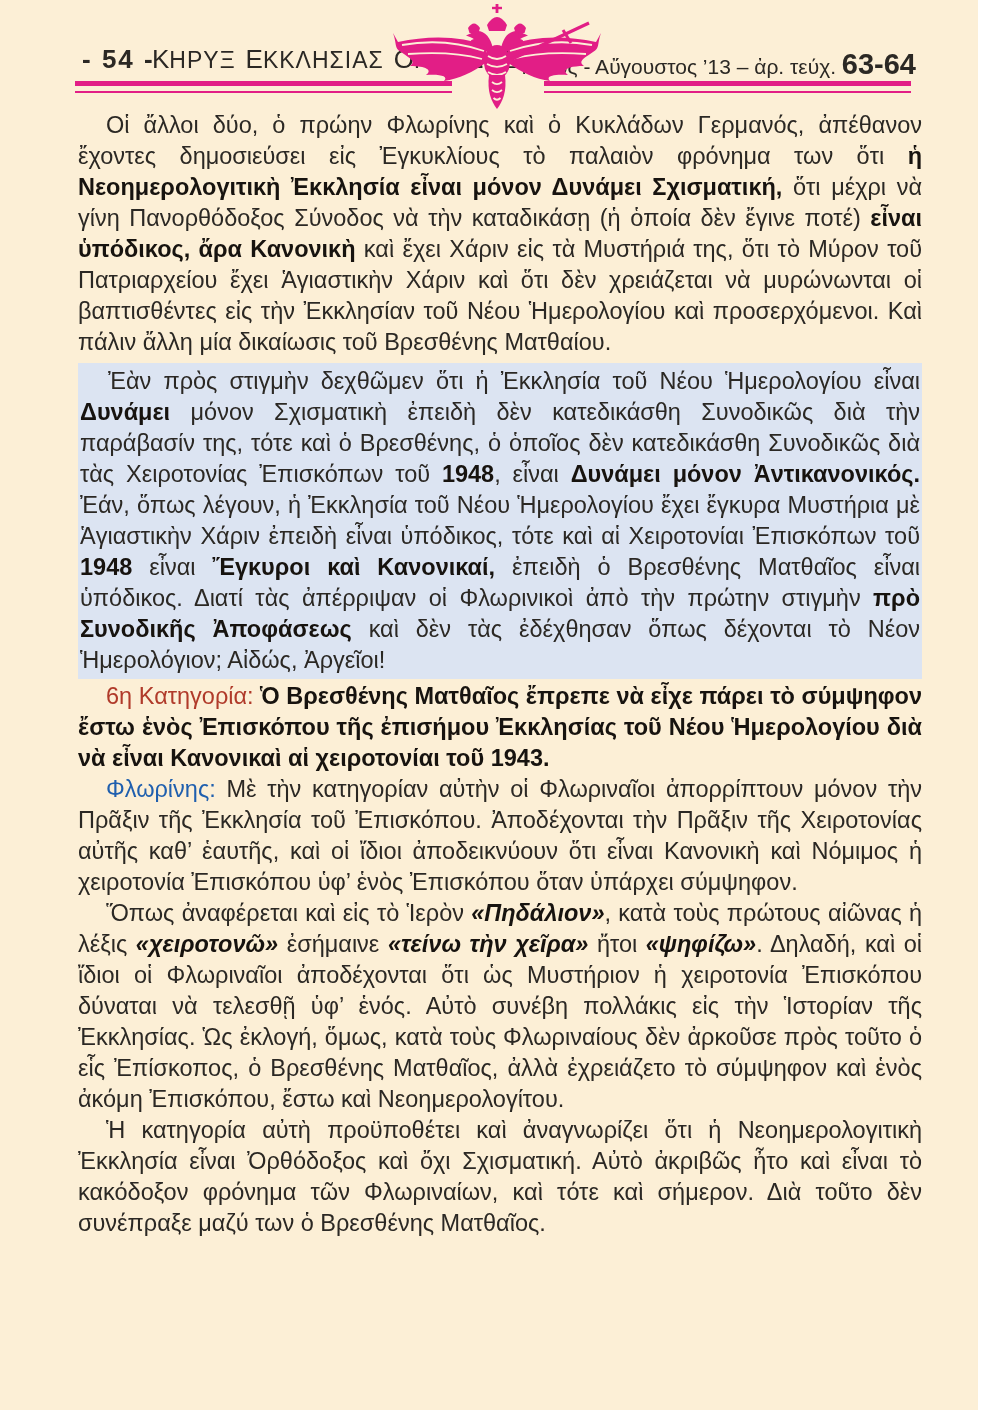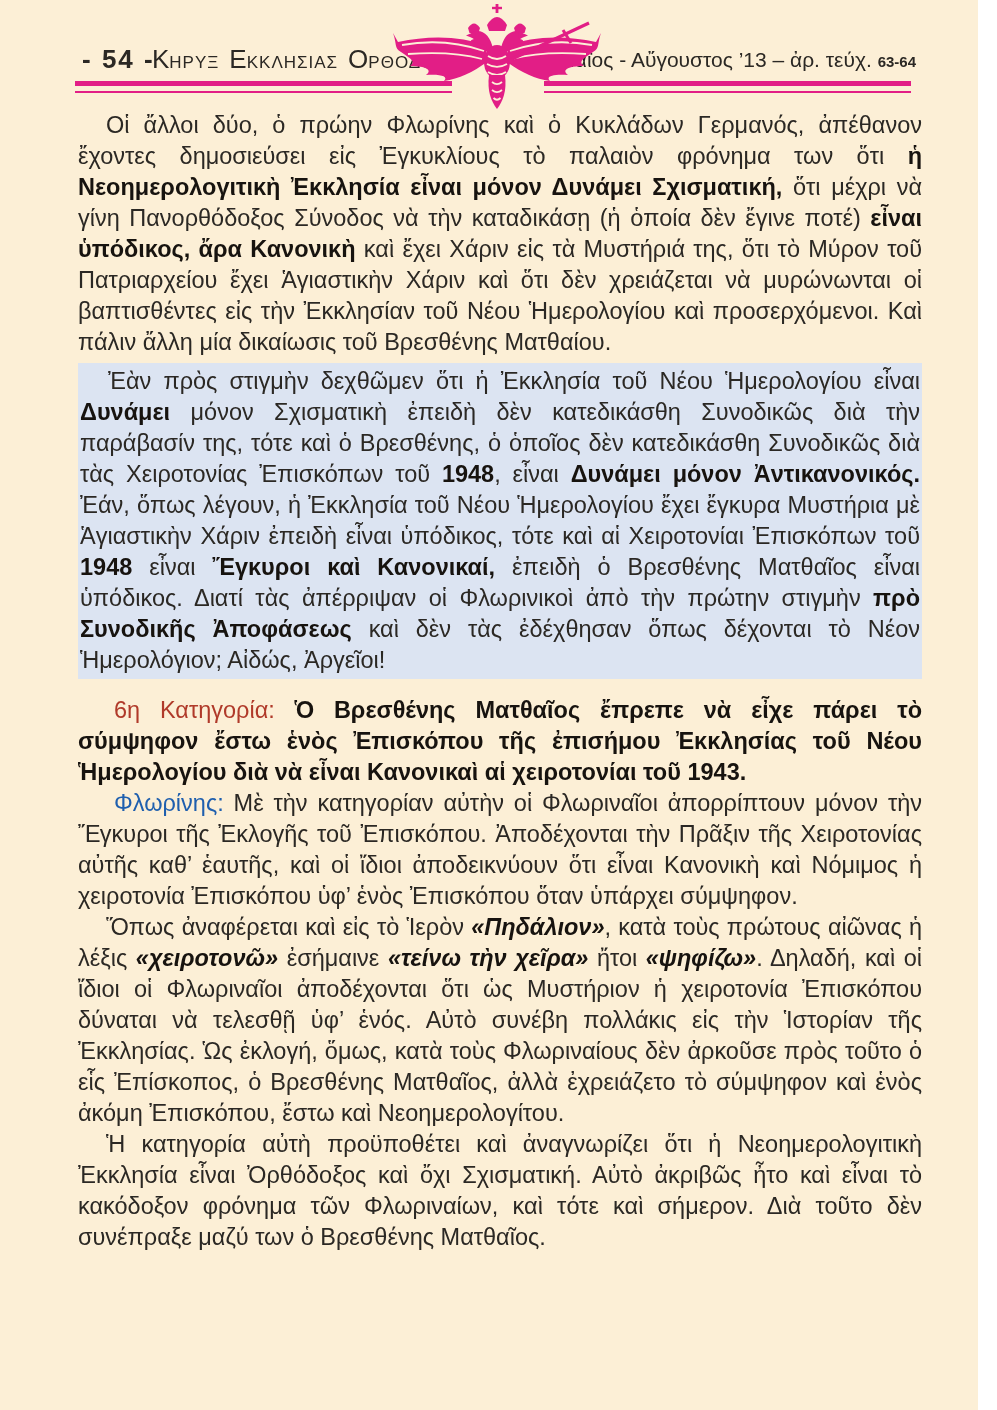--- a/index.html
+++ b/index.html
@@ -7,37 +7,37 @@
     position:relative;width:978px;height:1410px;overflow:hidden;
     background:var(--bg,#fcefd6);
     font-family:Liberation Sans, sans-serif;
     color:var(--ink,#2b2824);
   }
   
   .pgnum{position:absolute;left:82px;top:44px;font-size:26px;font-weight:700;letter-spacing:2px;white-space:nowrap;}
   .jtitle{position:absolute;left:152px;top:44px;white-space:nowrap;}
   .jtitle .word{margin-right:10px;}
   .jtitle .init{font-size:26px;}
-  .jtitle .rest{font-size:17px;letter-spacing:1px;}
+  .jtitle .rest{font-size:23px;letter-spacing:1px;}
   .issue{position:absolute;right:62px;top:48px;font-size:21px;white-space:nowrap;}
-  .issue .issue-no{font-weight:700;font-size:15px;}
+  .issue .issue-no{font-weight:700;font-size:29px;}
   .rule-thick{position:absolute;left:75px;right:67px;top:81px;height:5px;background:var(--magenta,#e21e86);}
   .rule-thin{position:absolute;left:75px;right:67px;top:91px;height:2px;background:var(--magenta,#e21e86);}
   .rule-gap{position:absolute;left:452px;width:92px;top:77px;height:19px;background:var(--bg,#fcefd6);}
   .emblem{position:absolute;left:392px;top:4px;width:210px;height:106px;color:var(--magenta,#e21e86);}
   .emblem .mg{fill:var(--magenta,#e21e86);}
   .emblem .mgs{stroke:var(--magenta,#e21e86);fill:none;}
   .emblem .cr{stroke:var(--bg,#fcefd6);fill:none;stroke-width:1.8;}
   
   .body{position:absolute;left:78px;top:110px;width:844px;font-size:23.5px;line-height:31px;text-align:justify;}
   p.para{margin:0;text-indent:28px;}
-  p.highlight{background:var(--highlight,#dce4f2);margin:5px 0 16px;padding:3px 2px;}
+  p.highlight{background:var(--highlight,#dce4f2);margin:5px 0 2px;padding:3px 2px;}
   .b{font-weight:700;color:var(--bold-ink,#17130f);}
   .bi{font-weight:700;font-style:italic;color:var(--bold-ink,#17130f);}
-  .plabel{white-space:pre;margin-left:8px;}
+  .plabel{white-space:pre;}
   .label-category{color:var(--red,#b03a2a);}
   .label-refutation{color:var(--blue,#1f5fae);}
 </style>
 </head>
 <body>
 
 <div class="page" style="--bg: #fcefd6; --magenta: #e21e86; --ink: #2b2824; --bold-ink: #17130f; --highlight: #dce4f2; --red: #b03a2a; --blue: #1f5fae;">
 
   <div>
     <span class="pgnum">- 54 -</span>
@@ -83,17 +83,17 @@
       <path class="cr" d="M100 78 C103.5 81 106.5 81 110 78"></path>
       <path class="cr" d="M100 86 C103.5 89 106.5 89 110 86"></path>
       <path class="cr" d="M101.5 94 C104 96.5 106 96.5 108.5 94"></path>
     </svg>
   </div>
 
   <main class="body">
       <p class="para normal"><span>Οἱ ἄλλοι δύο, ὁ πρώην Φλωρίνης καὶ ὁ Κυκλάδων Γερμανός, ἀπέθανον ἔχοντες δημοσιεύσει εἰς Ἐγκυκλίους τὸ παλαιὸν φρόνημα των ὅτι </span><span class="b">ἡ Νεοημερολογιτικὴ Ἐκκλησία εἶναι μόνον Δυνάμει Σχισματική,</span><span> ὅτι μέχρι νὰ γίνη Πανορθόδοξος Σύνοδος νὰ τὴν καταδικάσῃ (ἡ ὁποία δὲν ἔγινε ποτέ) </span><span class="b">εἶναι ὑπόδικος, ἄρα Κανονικὴ</span><span> καὶ ἔχει Χάριν εἰς τὰ Μυστήριά της, ὅτι τὸ Μύρον τοῦ Πατριαρχείου ἔχει Ἁγιαστικὴν Χάριν καὶ ὅτι δὲν χρειάζεται νὰ μυρώνωνται οἱ βαπτισθέντες εἰς τὴν Ἐκκλησίαν τοῦ Νέου Ἡμερολογίου καὶ προσερχόμενοι. Καὶ πάλιν ἄλλη μία δικαίωσις τοῦ Βρεσθένης Ματθαίου.</span></p>
       <p class="para highlight"><span>Ἐὰν πρὸς στιγμὴν δεχθῶμεν ὅτι ἡ Ἐκκλησία τοῦ Νέου Ἡμερολογίου εἶναι </span><span class="b">Δυνάμει</span><span> μόνον Σχισματικὴ ἐπειδὴ δὲν κατεδικάσθη Συνοδικῶς διὰ τὴν παράβασίν της, τότε καὶ ὁ Βρεσθένης, ὁ ὁποῖος δὲν κατεδικάσθη Συνοδικῶς διὰ τὰς Χειροτονίας Ἐπισκόπων τοῦ </span><span class="b">1948</span><span>, εἶναι </span><span class="b">Δυνάμει μόνον Ἀντικανονικός.</span><span> Ἐάν, ὅπως λέγουν, ἡ Ἐκκλησία τοῦ Νέου Ἡμερολογίου ἔχει ἔγκυρα Μυστήρια μὲ Ἁγιαστικὴν Χάριν ἐπειδὴ εἶναι ὑπόδικος, τότε καὶ αἱ Χειροτονίαι Ἐπισκόπων τοῦ </span><span class="b">1948</span><span> εἶναι </span><span class="b">Ἔγκυροι καὶ Κανονικαί,</span><span> ἐπειδὴ ὁ Βρεσθένης Ματθαῖος εἶναι ὑπόδικος. Διατί τὰς ἀπέρριψαν οἱ Φλωρινικοὶ ἀπὸ τὴν πρώτην στιγμὴν </span><span class="b">πρὸ Συνοδικῆς Ἀποφάσεως</span><span> καὶ δὲν τὰς ἐδέχθησαν ὅπως δέχονται τὸ Νέον Ἡμερολόγιον; Αἰδώς, Ἀργεῖοι!</span></p>
       <p class="para category"><span class="plabel label-category">6η Κατηγορία: </span><span class="b">Ὁ Βρεσθένης Ματθαῖος ἔπρεπε νὰ εἶχε πάρει τὸ σύμψηφον ἔστω ἑνὸς Ἐπισκόπου τῆς ἐπισήμου Ἐκκλησίας τοῦ Νέου Ἡμερολογίου διὰ νὰ εἶναι Κανονικαὶ αἱ χειροτονίαι τοῦ 1943.</span></p>
-      <p class="para refutation"><span class="plabel label-refutation">Φλωρίνης: </span><span>Μὲ τὴν κατηγορίαν αὐτὴν οἱ Φλωριναῖοι ἀπορρίπτουν μόνον τὴν Ἔγκυροι τῆς Ἐκλογῆς τοῦ Ἐπισκόπου. Ἀποδέχονται τὴν Πρᾶξιν τῆς Χειροτονίας αὐτῆς καθ’ ἑαυτῆς, καὶ οἱ ἴδιοι ἀποδεικνύουν ὅτι εἶναι Κανονικὴ καὶ Νόμιμος ἡ χειροτονία Ἐπισκόπου ὑφ’ ἑνὸς Ἐπισκόπου ὅταν ὑπάρχει σύμψηφον.</span></p>
+      <p class="para refutation"><span class="plabel label-refutation">Φλωρίνης: </span><span>Μὲ τὴν κατηγορίαν αὐτὴν οἱ Φλωριναῖοι ἀπορρίπτουν μόνον τὴν Πρᾶξιν τῆς Ἐκκλησία τοῦ Ἐπισκόπου. Ἀποδέχονται τὴν Πρᾶξιν τῆς Χειροτονίας αὐτῆς καθ’ ἑαυτῆς, καὶ οἱ ἴδιοι ἀποδεικνύουν ὅτι εἶναι Κανονικὴ καὶ Νόμιμος ἡ χειροτονία Ἐπισκόπου ὑφ’ ἑνὸς Ἐπισκόπου ὅταν ὑπάρχει σύμψηφον.</span></p>
       <p class="para normal"><span>Ὅπως ἀναφέρεται καὶ εἰς τὸ Ἱερὸν </span><span class="bi">«Πηδάλιον»</span><span>, κατὰ τοὺς πρώτους αἰῶνας ἡ λέξις </span><span class="bi">«χειροτονῶ»</span><span> ἐσήμαινε </span><span class="bi">«τείνω τὴν χεῖρα»</span><span> ἤτοι </span><span class="bi">«ψηφίζω»</span><span>. Δηλαδή, καὶ οἱ ἴδιοι οἱ Φλωριναῖοι ἀποδέχονται ὅτι ὡς Μυστήριον ἡ χειροτονία Ἐπισκόπου δύναται νὰ τελεσθῇ ὑφ’ ἑνός. Αὐτὸ συνέβη πολλάκις εἰς τὴν Ἱστορίαν τῆς Ἐκκλησίας. Ὡς ἐκλογή, ὅμως, κατὰ τοὺς Φλωριναίους δὲν ἀρκοῦσε πρὸς τοῦτο ὁ εἷς Ἐπίσκοπος, ὁ Βρεσθένης Ματθαῖος, ἀλλὰ ἐχρειάζετο τὸ σύμψηφον καὶ ἑνὸς ἀκόμη Ἐπισκόπου, ἔστω καὶ Νεοημερολογίτου.</span></p>
       <p class="para normal"><span>Ἡ κατηγορία αὐτὴ προϋποθέτει καὶ ἀναγνωρίζει ὅτι ἡ Νεοημερολογιτικὴ Ἐκκλησία εἶναι Ὀρθόδοξος καὶ ὄχι Σχισματική. Αὐτὸ ἀκριβῶς ἦτο καὶ εἶναι τὸ κακόδοξον φρόνημα τῶν Φλωριναίων, καὶ τότε καὶ σήμερον. Διὰ τοῦτο δὲν συνέπραξε μαζύ των ὁ Βρεσθένης Ματθαῖος.</span></p>
     </main>
 </div>
 
 </body></html>

